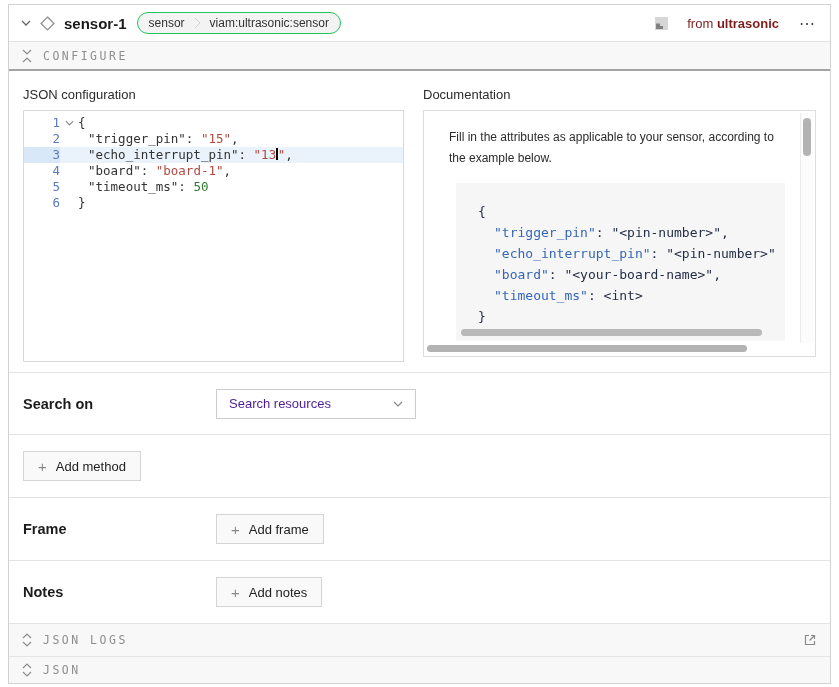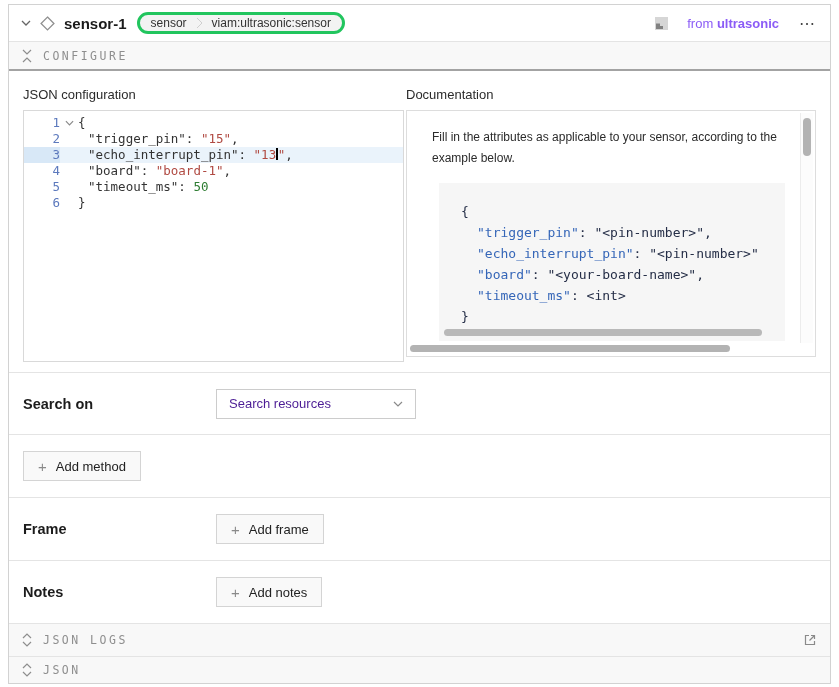--- a/index.html
+++ b/index.html
@@ -5,36 +5,36 @@
   * { box-sizing: border-box; margin: 0; padding: 0; }
   html, body { width: 839px; height: 687px; background: #fff; font-family: "Liberation Sans", sans-serif; color: #222; }
   .panel { position: absolute; left: 8px; top: 4px; width: 823px; height: 680px; border: 1px solid #d2d2d2; background: #fff; display: flex; flex-direction: column; }
 
   
   .header { height: 36px; flex: 0 0 36px; display: flex; align-items: center; padding: 0 12px; }
   .icon-btn { display: inline-flex; align-items: center; justify-content: center; cursor: pointer; }
   .hdr-chevron { margin-right: 9px; }
   .hdr-diamond { margin-right: 9px; }
   .title { font-size: 15px; font-weight: 700; color: #1b1b1b; margin-right: 10px; }
-  .badge { display: inline-flex; align-items: center; height: 22px; padding: 0 11px; border: 3px solid #22c55e; background: #f3f3f3; border-radius: 11px; font-size: 12px; color: #333; gap: 9px; }
+  .badge { display: inline-flex; align-items: center; height: 22px; padding: 0 11px; border: 1px solid #22c55e; background: #f3f3f3; border-radius: 11px; font-size: 12px; color: #333; gap: 9px; }
   .spacer { flex: 1; }
-  .from-module { display: inline-flex; align-items: center; gap: 19px; font-size: 13px; color: #8b5cf6; cursor: pointer; margin-right: 18px; }
+  .from-module { display: inline-flex; align-items: center; gap: 19px; font-size: 13px; color: #7f1d1d; cursor: pointer; margin-right: 18px; }
   .from-module b { font-weight: 700; }
   .menu-btn { font-size: 16px; color: #444; letter-spacing: 1px; cursor: pointer; padding: 0 2px; }
 
   
   .bar { display: flex; align-items: center; gap: 11px; background: #f8f8f8; border-top: 1px solid #e4e4e4; padding: 0 13px; cursor: pointer; }
   .bar-label { font-family: "DejaVu Sans Mono", monospace; font-size: 11.5px; letter-spacing: 2.5px; color: #8e8e8e; }
   .configure-bar { height: 30px; flex: 0 0 30px; border-bottom: 2px solid #a3a3a3; }
   .footer-bar-error { height: 33px; flex: 0 0 33px; }
   .footer-bar-test { flex: 1 1 auto; }
   .ext-icon { margin-left: auto; display: inline-flex; cursor: pointer; }
 
   
-  .configure-content { flex: 0 0 301px; display: flex; padding: 16px 14px 0 14px; gap: 2px; background: #fff; }
+  .configure-content { flex: 0 0 301px; display: flex; padding: 16px 14px 0 14px; gap: 19px; background: #fff; }
   .col-left { width: 381px; flex: 0 0 381px; }
   .col-right { flex: 1; min-width: 0; }
   .field-label { font-size: 13px; color: #2b2b2b; margin-bottom: 8px; }
 
   
   .editor { border: 1px solid #d9d9d9; height: 252px; background: #fff; padding-top: 4px; overflow: hidden; font-family: "DejaVu Sans Mono", monospace; font-size: 12.5px; cursor: text; }
   .code-row { display: flex; height: 16px; line-height: 16px; white-space: pre; }
   .code-row.active { background: #eaf3fb; }
   .ln { width: 36px; flex: 0 0 36px; text-align: right; color: #5c79bd; user-select: none; }
   .code-row.active .ln { background: #d8e8f7; }

